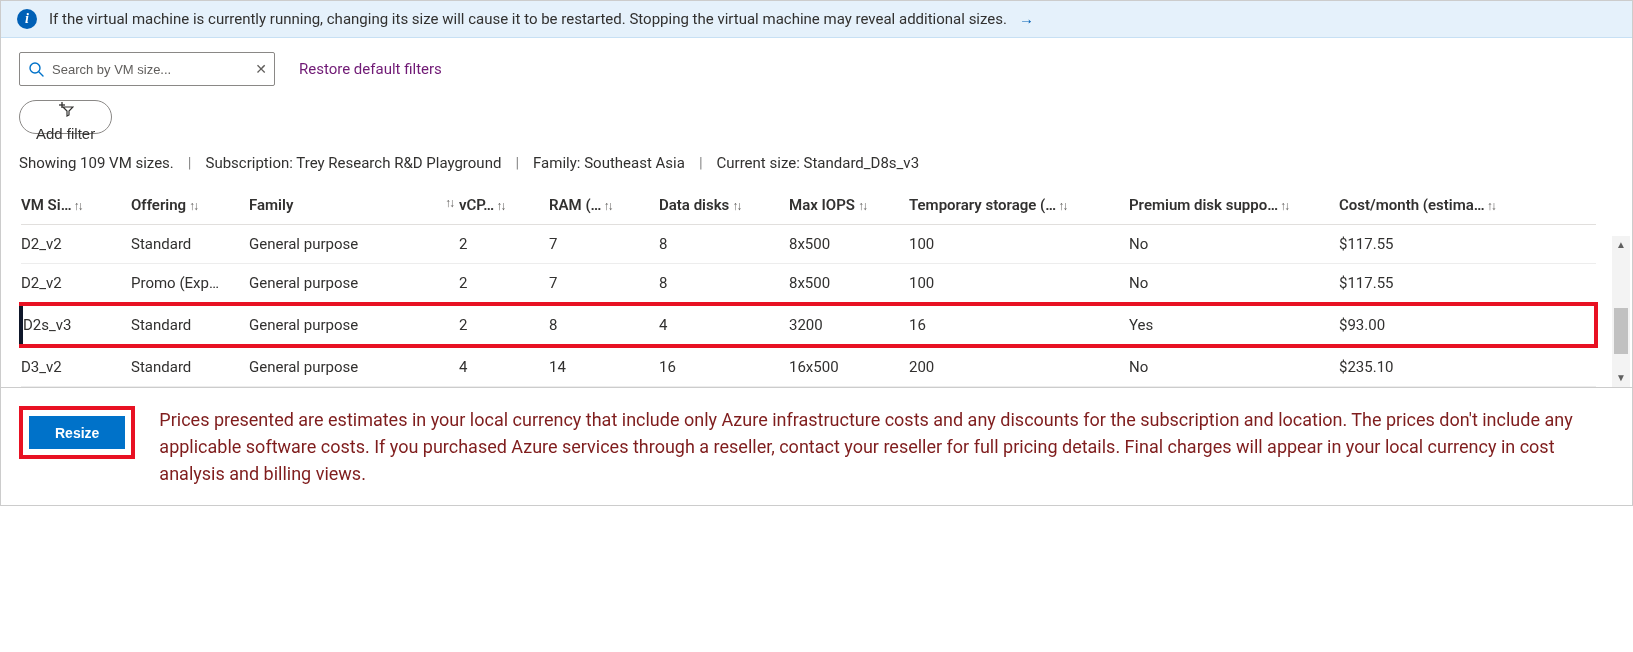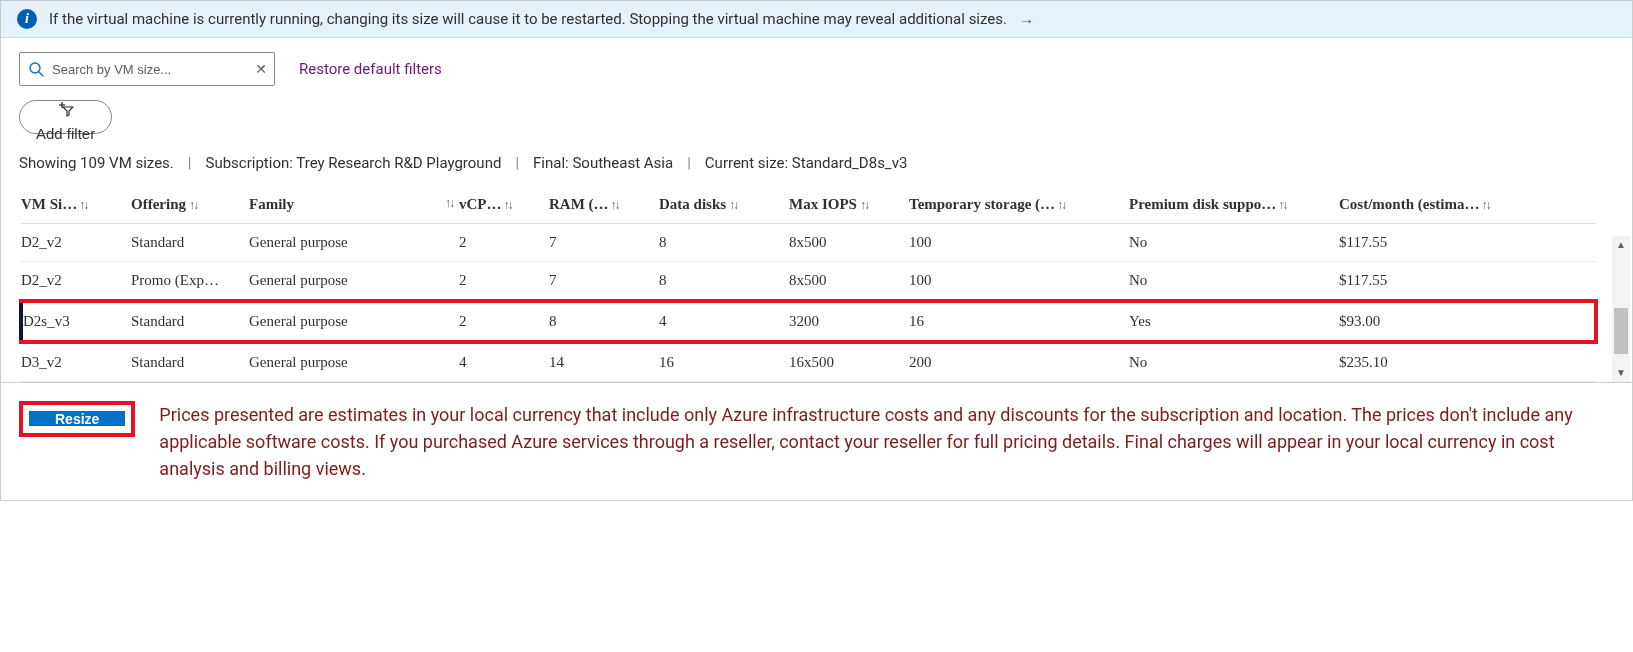--- a/index.html
+++ b/index.html
@@ -107,21 +107,20 @@
 
   
   .table-wrap {
     position: relative;
     padding: 0 0 0 18px;
   }
   .vm-table {
     width: calc(100% - 34px);
     border-collapse: collapse;
     table-layout: fixed;
-    font-family: Liberation Serif, serif;
   }
   .vm-table th {
     text-align: left;
     font-weight: 600;
     font-size: 15px;
     padding: 10px 6px 10px 0;
     border-bottom: 1px solid #e1dfdd;
     white-space: nowrap;
     overflow: hidden;
     text-overflow: ellipsis;
@@ -172,21 +171,21 @@
   }
   .resize-frame {
     border: 4px solid #e81123;
     padding: 6px;
     flex-shrink: 0;
   }
   .primary-btn {
     background: #0072c9;
     color: #fff;
     border: none;
-    height: 15px;
+    height: 33px;
     padding: 0 26px;
     font-size: 14px;
     font-weight: 600;
     cursor: pointer;
   }
   .footer-text {
     font-size: 18px;
     line-height: 1.5;
     color: #7f1d1d;
   }
@@ -233,21 +232,21 @@
 
   <div class="status-line">
     <span>Showing 109 VM sizes.</span>
     <span class="status-sep">|</span>
     <span>
       <span>Subscription:</span>
       <span>Trey Research R&amp;D Playground</span>
     </span>
     <span class="status-sep">|</span>
     <span>
-      <span>Final:</span>
+      <span>Family:</span>
       <span>Southeast Asia</span>
     </span>
     <span class="status-sep">|</span>
     <span>
       <span>Current size:</span>
       <span>Standard_D8s_v3</span>
     </span>
   </div>
 
   <div class="table-wrap">

